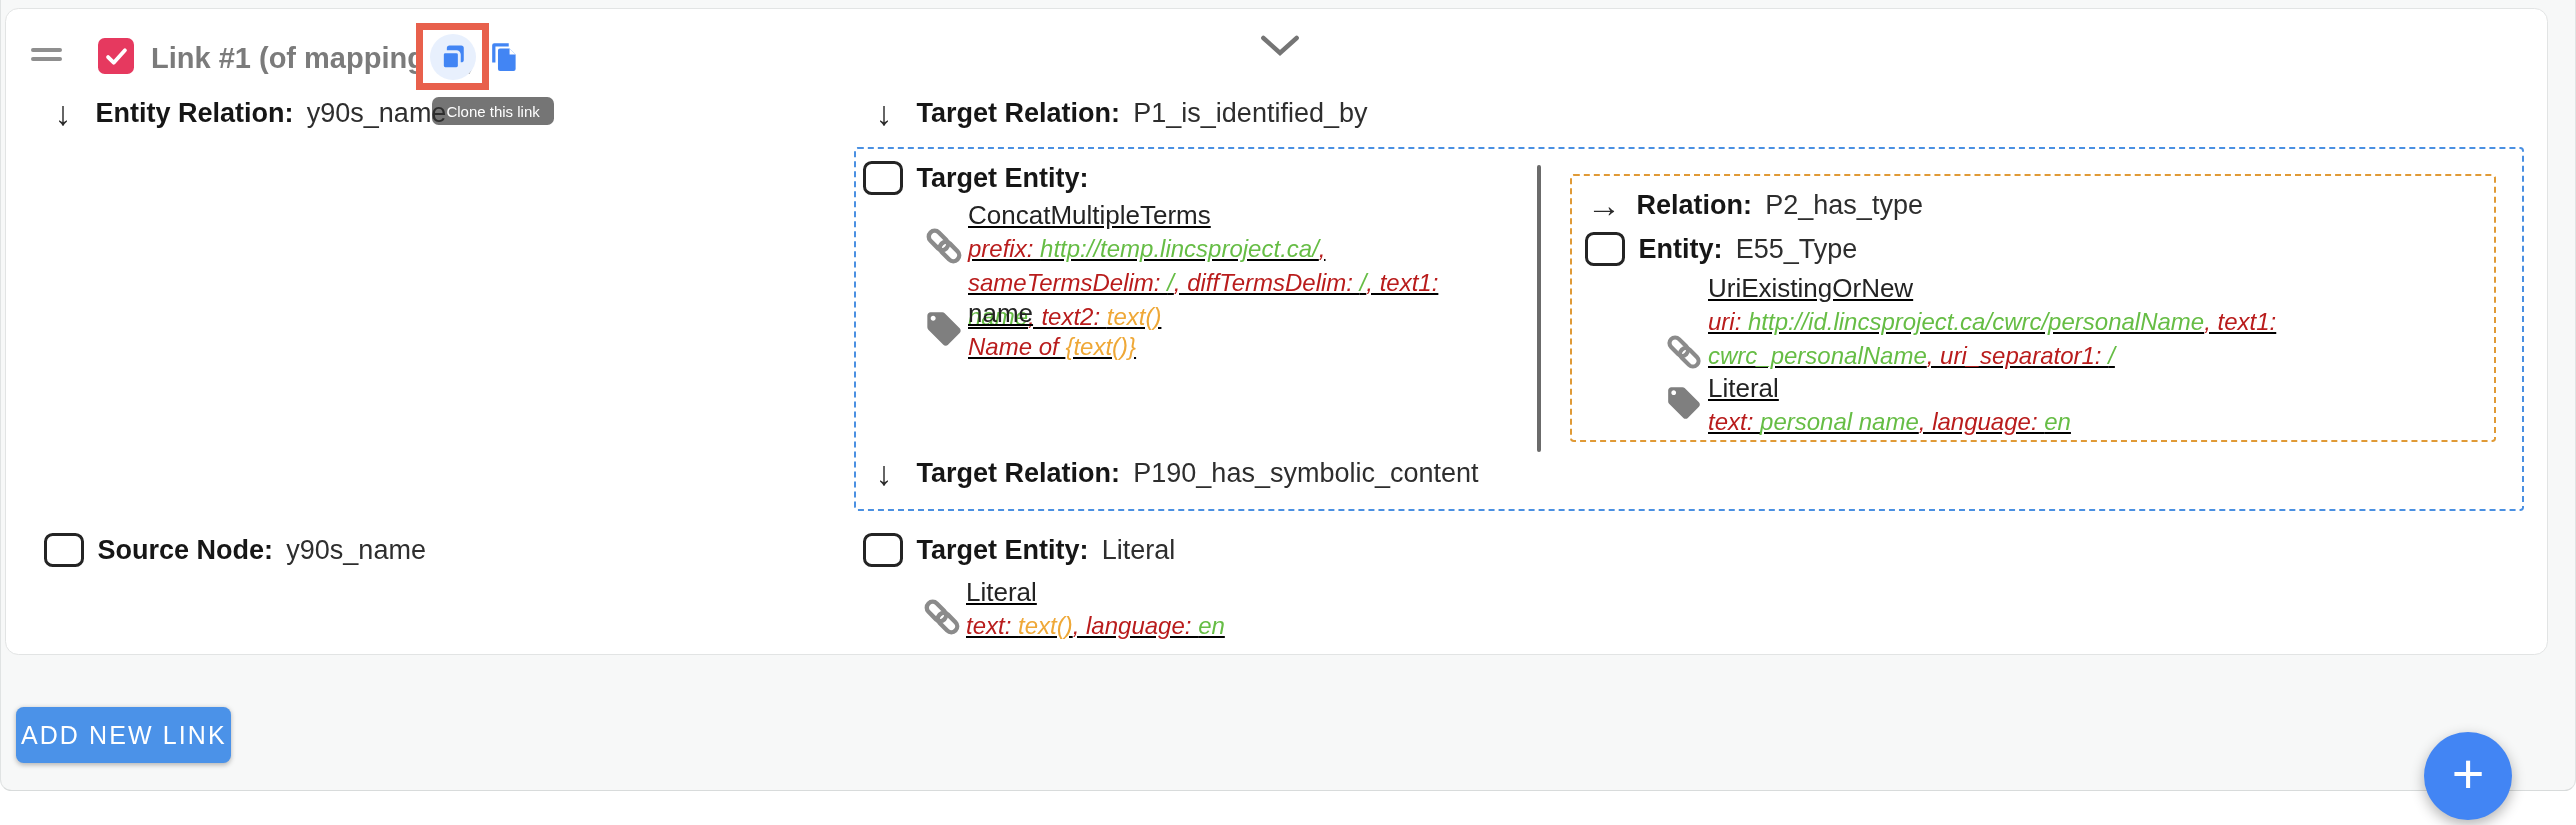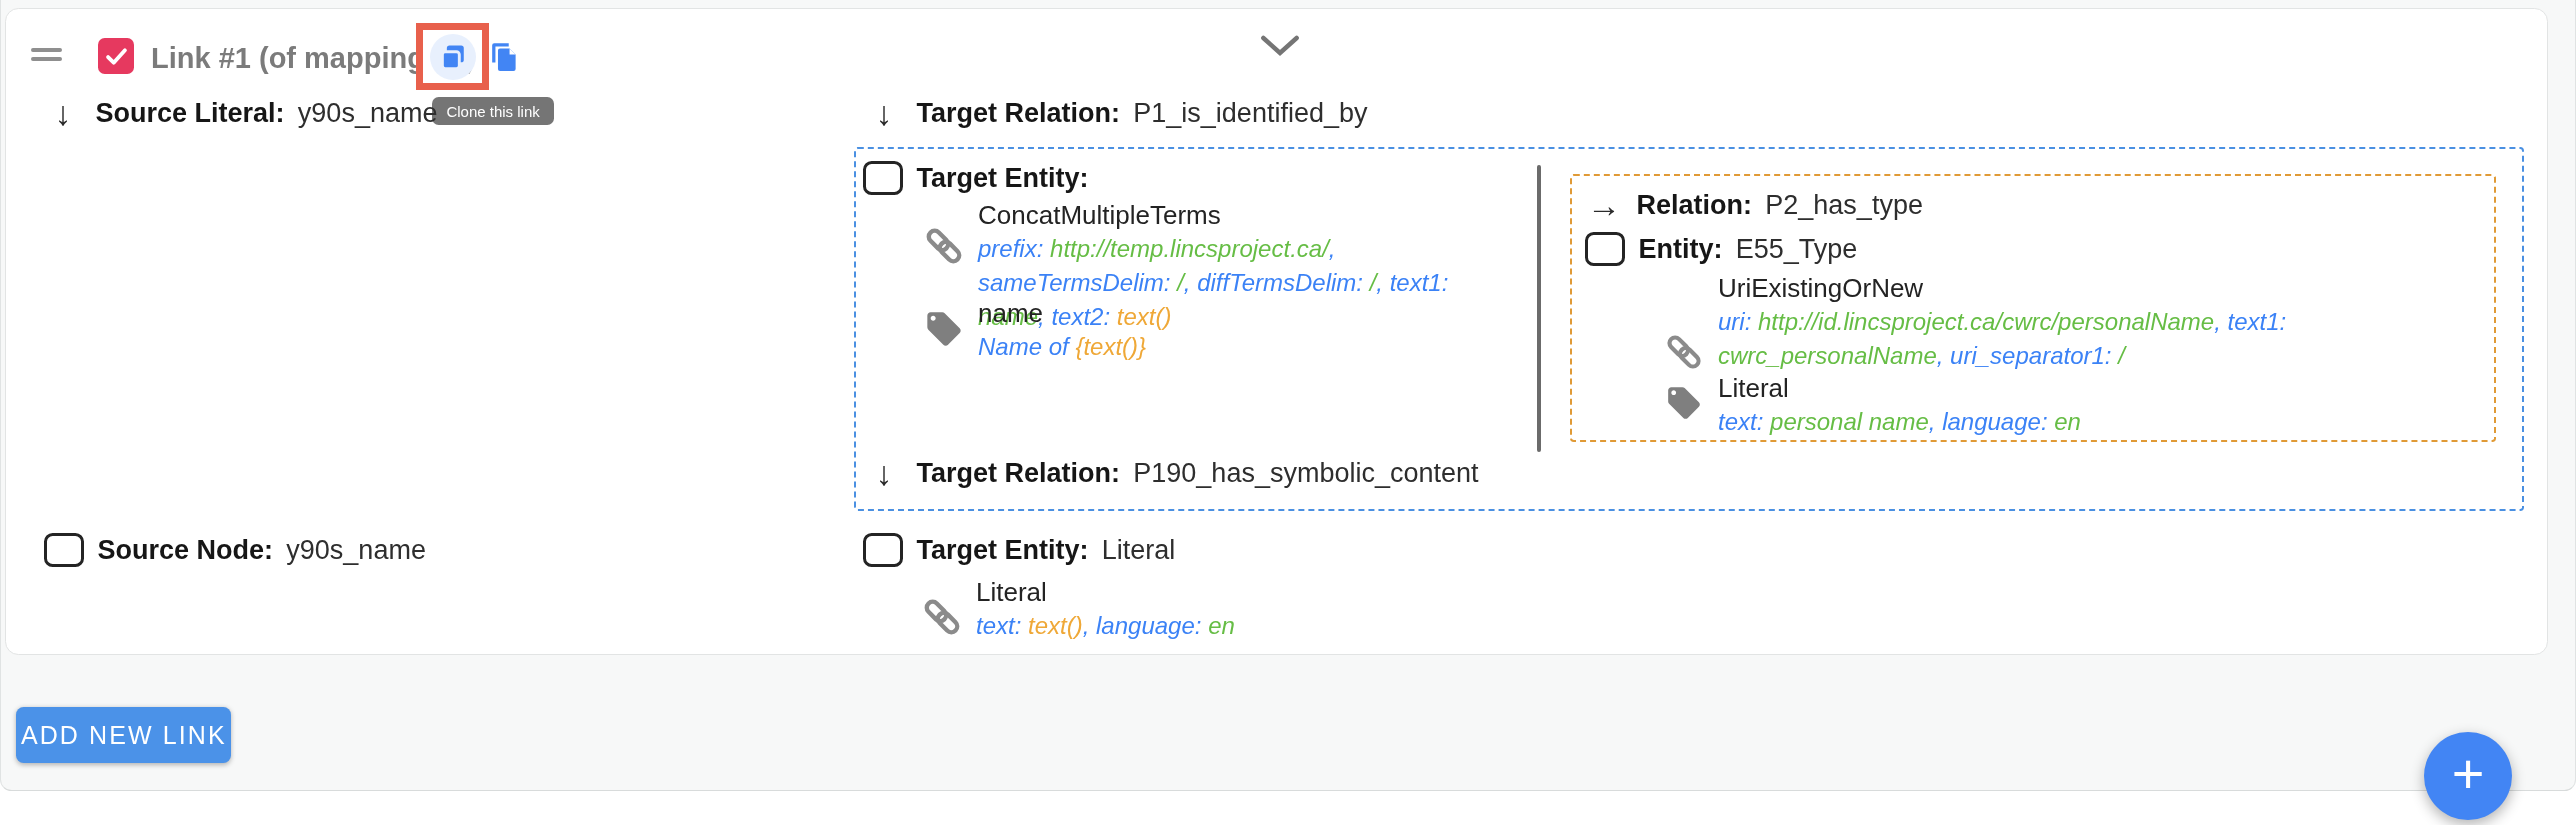--- a/index.html
+++ b/index.html
@@ -37,26 +37,26 @@
   .cb { width:40px; height:34px; border:3.8px solid #242424; border-radius:8.6px; background:transparent; flex:0 0 auto; }
 
   
   .blue-box { position:absolute; left:854px; top:147px; width:1670px; height:364px;
               border:2.9px dashed var(--dashedBlue,#4a90e2); border-radius:3.8px; }
   .orange-box { position:absolute; left:1570px; top:174px; width:926px; height:268px;
                 border:2.9px dashed var(--dashedOrange,#e09a36); border-radius:3.8px; }
   .vdivider { position:absolute; left:1537px; top:165px; width:3.8px; height:287px; background:#6b6b6b; border-radius:1.9px; }
 
   
-  .block { position:absolute; display:flex; gap:11px; }
+  .block { position:absolute; display:flex; gap:1px;text-decoration:underline; }
   .bicon { width:46px; display:flex; justify-content:center; align-items:flex-start; padding-top:25px; flex:0 0 auto; }
   .block.short .bicon { padding-top:11.5px; }
   .btitle { font-size:26px; color:#232323; line-height:33px; }
   .bdetails { font-size:24px; font-style:italic; line-height:34px; color:#1f1f1f; overflow-wrap:anywhere; }
-  .seg-k { color:#3b82f6; }
+  .seg-k { color:#b91c1c; }
   .seg-g { color:var(--valueGreen,#66bd45); }
   .seg-o { color:var(--valueOrange,#efa837); }
 
   
   .add-link { position:absolute; left:16.3px; top:707px; width:215px; height:56px;
               background:var(--buttonBlue,#4b92e8); color:#ffffff; border:none; border-radius:7.7px;
               font-family:inherit; font-size:25px; font-weight:500; letter-spacing:2.1px;
               box-shadow:0 1.9px 5.7px rgba(0,0,0,.28); cursor:pointer; }
   .fab { position:absolute; left:2424px; top:732px; width:88px; height:88px; border-radius:50%;
          background:var(--fabBlue,#4285f4); box-shadow:0 4.8px 13.4px rgba(0,0,0,.3);
@@ -99,21 +99,21 @@
 <div class="tooltip">Clone this link</div>
 
 <div class="collapse">
   <svg width="40" height="25" viewBox="0 0 24 13">
       <path fill="none" stroke="#757575" stroke-width="2.7" stroke-linecap="round" d="M2 2l10 9L22 2"></path>
     </svg>
 </div>
 
 <div class="row" style="left:44px; top:94px;">
   <span class="arrow">↓</span>
-  <span class="lbl">Source Literal:</span>
+  <span class="lbl">Entity Relation:</span>
   <span class="val">y90s_name</span>
 </div>
 <div class="row" style="left:44px; top:531px;">
   <span class="cb"></span>
   <span class="lbl">Source Node:</span>
   <span class="val">y90s_name</span>
 </div>
 
 <div class="row" style="left:865px; top:94px;">
   <span class="arrow">↓</span>

